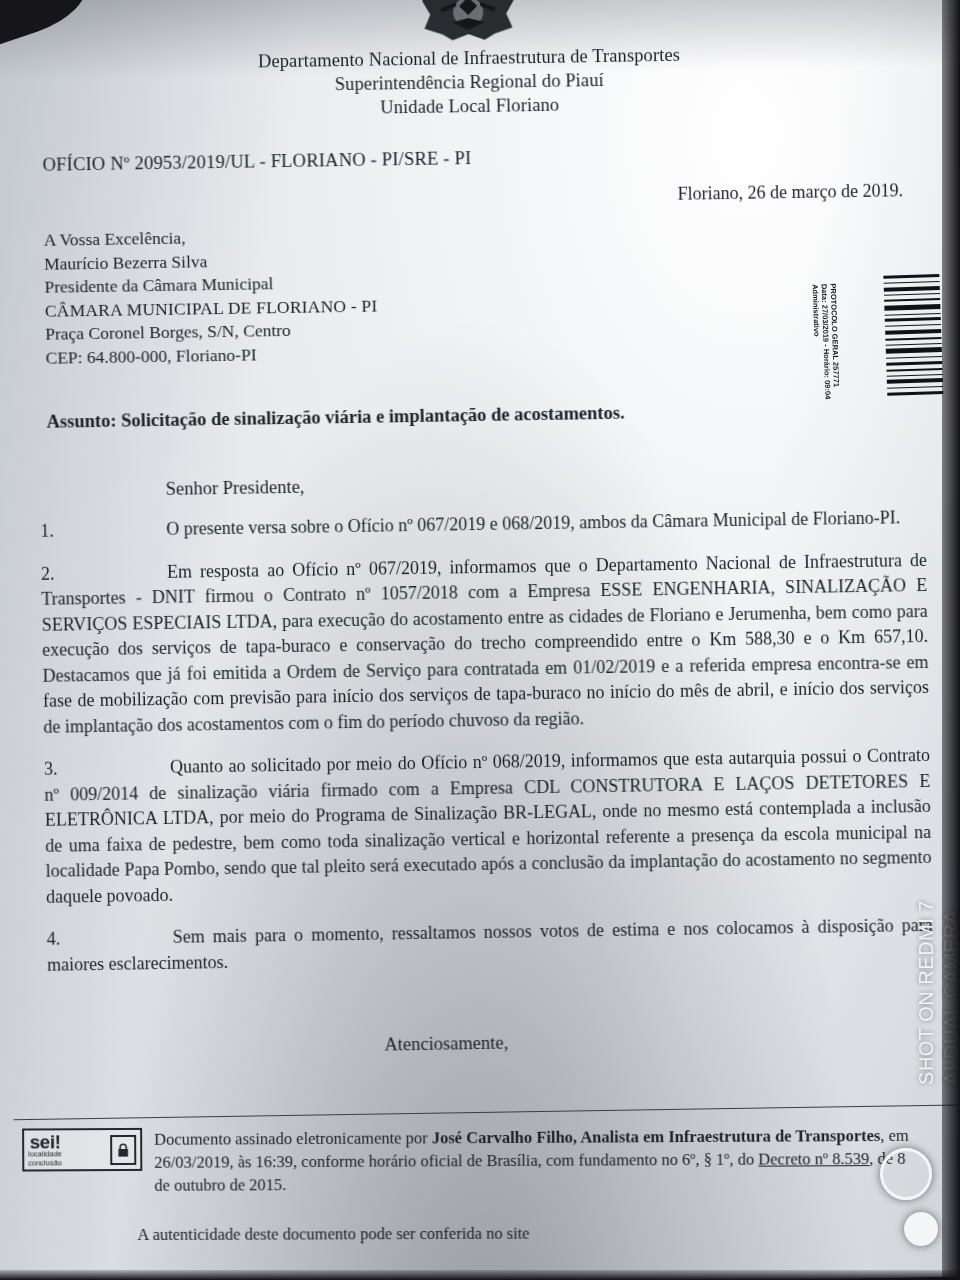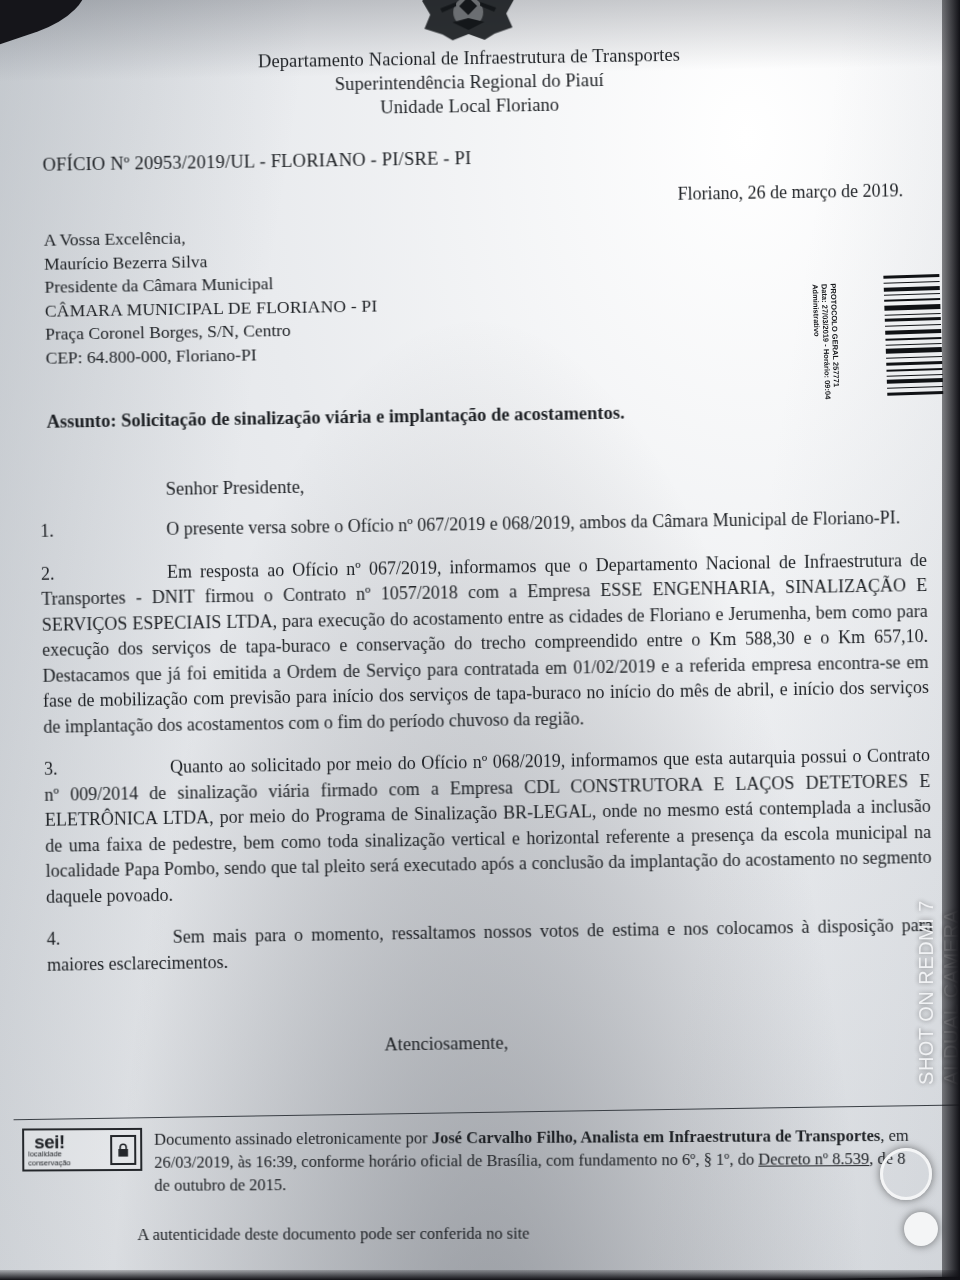--- a/index.html
+++ b/index.html
@@ -363,21 +363,21 @@
       <div class="closing">Atenciosamente,</div>
     </div>
 
     <div id="footline"></div>
 
     <div id="footer" class="blur">
       <div class="sei-box">
         <div>
           <div class="sei-word">sei!</div>
           <div class="sei-sub">localidade</div>
-          <div class="sei-sub">conservação</div>
+          <div class="sei-sub">conclusão</div>
         </div>
         <div class="sei-lock">
           <svg width="12" height="15" viewBox="0 0 12 15">
             <path d="M3 6 V4.2 a3 3 0 0 1 6 0 V6" fill="none" stroke="#24272b" stroke-width="1.6"></path>
             <rect x="1.2" y="6" width="9.6" height="7.6" fill="#24272b"></rect>
           </svg>
         </div>
       </div>
       <div class="footer-text">
         <span>Documento assinado eletronicamente por </span><b>José Carvalho Filho, Analista em Infraestrutura de Transportes</b><span>, em 26/03/2019, às 16:39, conforme horário oficial de Brasília, com fundamento no 6º, § 1º, do </span><span class="ul">Decreto nº 8.539</span><span>, de 8 de outubro de 2015.</span>

